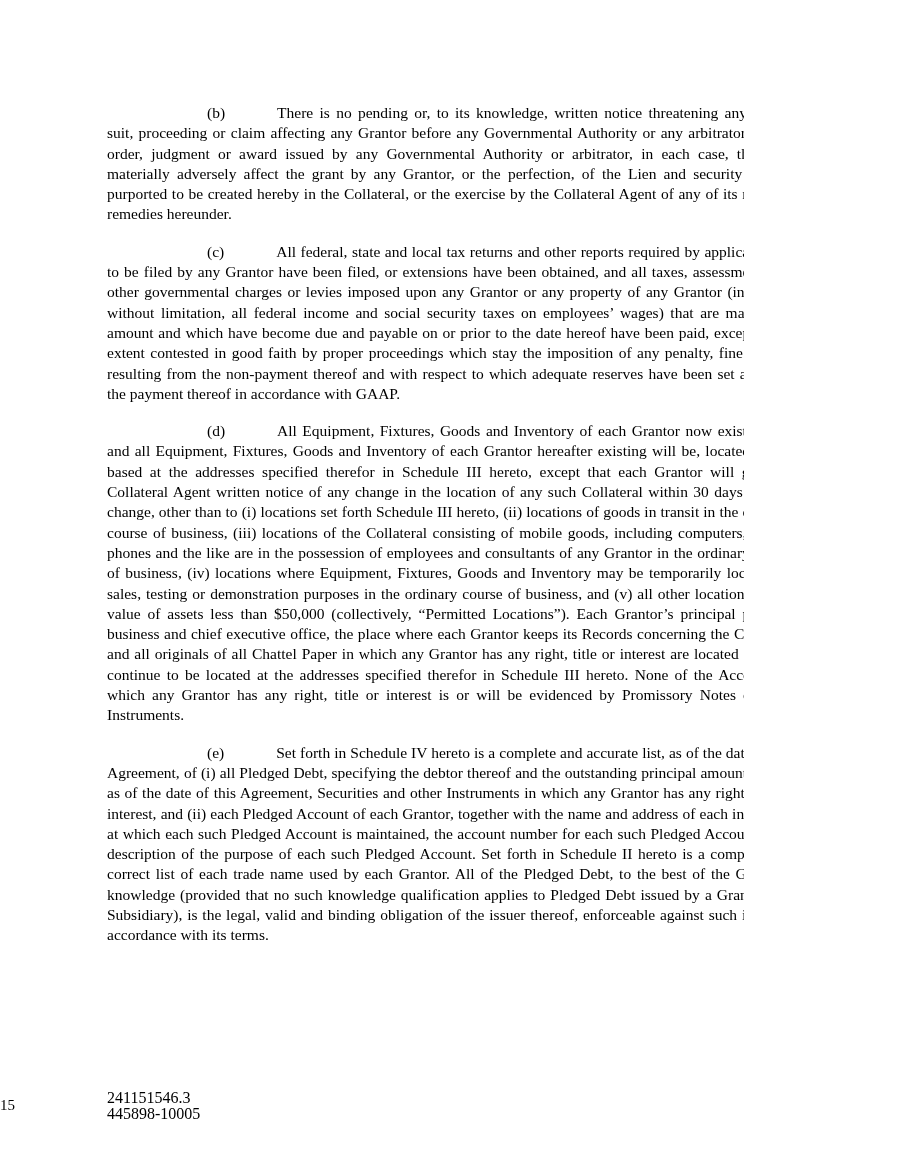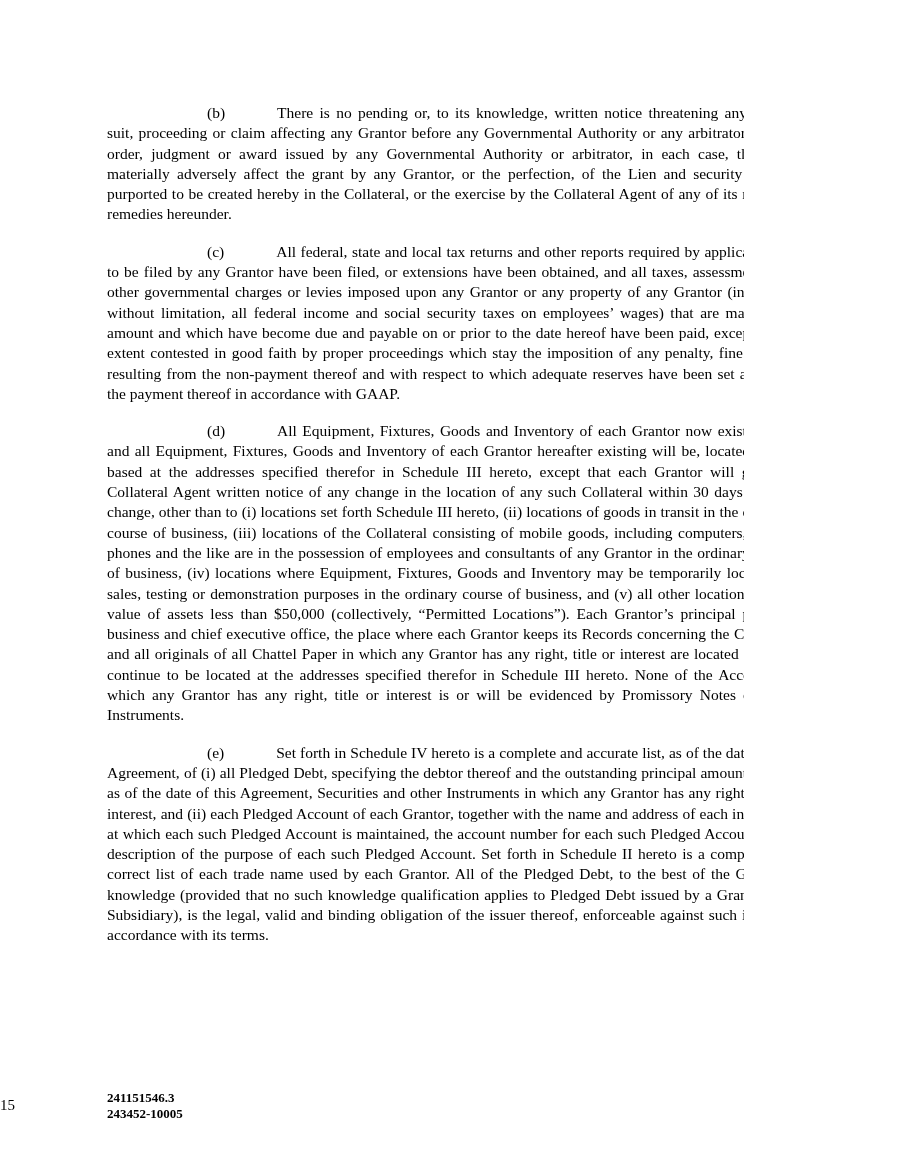--- a/index.html
+++ b/index.html
@@ -32,23 +32,22 @@
   .tab {
     display: inline-block;
     width: 52px;
   }
   .run.b { font-weight: 400; }
   .run.u { }
   .footer-left {
     position: absolute;
     left: 107px;
     top: 1090px;
-    font-size: 13px;
+    font-size: 16px;
     line-height: 15.5px;
-    font-weight: bold;
   }
   .page-number {
     position: absolute;
     left: 0;
     top: 1097px;
     width: 900px;
     text-align: left;
     font-size: 15px;
   }
 </style>
@@ -58,17 +57,17 @@
 <div class="page">
   <div class="doc-body">
       <p class="para"><span class="plabel">(b)</span><span class="tab"></span><span class="run">There is no pending or, to its knowledge, written notice threatening any action, suit, proceeding or claim affecting any Grantor before any Governmental Authority or any arbitrator, or any order, judgment or award issued by any Governmental Authority or arbitrator, in each case, that may materially adversely affect the grant by any Grantor, or the perfection, of the Lien and security interest purported to be created hereby in the Collateral, or the exercise by the Collateral Agent of any of its rights or remedies hereunder.</span></p>
       <p class="para"><span class="plabel">(c)</span><span class="tab"></span><span class="run">All federal, state and local tax returns and other reports required by applicable law to be filed by any Grantor have been filed, or extensions have been obtained, and all taxes, assessments and other governmental charges or levies imposed upon any Grantor or any property of any Grantor (including, without limitation, all federal income and social security taxes on employees’ wages) that are material in amount and which have become due and payable on or prior to the date hereof have been paid, except to the extent contested in good faith by proper proceedings which stay the imposition of any penalty, fine or Lien resulting from the non-payment thereof and with respect to which adequate reserves have been set aside for the payment thereof in accordance with GAAP.</span></p>
       <p class="para"><span class="plabel">(d)</span><span class="tab"></span><span class="run">All Equipment, Fixtures, Goods and Inventory of each Grantor now existing are, and all Equipment, Fixtures, Goods and Inventory of each Grantor hereafter existing will be, located and/or based at the addresses specified therefor in </span><span class="run u">Schedule III</span><span class="run"> hereto, except that each Grantor will give the Collateral Agent written notice of any change in the location of any such Collateral within 30 days of such change, other than to (i) locations set forth </span><span class="run u">Schedule III</span><span class="run"> hereto, (ii) locations of goods in transit in the ordinary course of business, (iii) locations of the Collateral consisting of mobile goods, including computers, mobile phones and the like are in the possession of employees and consultants of any Grantor in the ordinary course of business, (iv) locations where Equipment, Fixtures, Goods and Inventory may be temporarily located for sales, testing or demonstration purposes in the ordinary course of business, and (v) all other locations with a value of assets less than $50,000 (collectively, “</span><span class="run b">Permitted Locations</span><span class="run">”).  Each Grantor’s principal place of business and chief executive office, the place where each Grantor keeps its Records concerning the Collateral and all originals of all Chattel Paper in which any Grantor has any right, title or interest are located and will continue to be located at the addresses specified therefor in </span><span class="run u">Schedule III</span><span class="run"> hereto. None of the Accounts in which any Grantor has any right, title or interest is or will be evidenced by Promissory Notes or other Instruments.</span></p>
       <p class="para"><span class="plabel">(e)</span><span class="tab"></span><span class="run">Set forth in </span><span class="run u">Schedule IV</span><span class="run"> hereto is a complete and accurate list, as of the date of this Agreement, of (i) all Pledged Debt, specifying the debtor thereof and the outstanding principal amount thereof as of the date of this Agreement, Securities and other Instruments in which any Grantor has any right, title or interest, and (ii) each Pledged Account of each Grantor, together with the name and address of each institution at which each such Pledged Account is maintained, the account number for each such Pledged Account and a description of the purpose of each such Pledged Account. Set forth in </span><span class="run u">Schedule II</span><span class="run"> hereto is a complete and correct list of each trade name used by each Grantor. All of the Pledged Debt, to the best of the Grantors’ knowledge (provided that no such knowledge qualification applies to Pledged Debt issued by a Grantor or a Subsidiary), is the legal, valid and binding obligation of the issuer thereof, enforceable against such issuer in accordance with its terms.</span></p>
     </div>
 
   <div class="footer-left">
     <div>241151546.3</div>
-    <div>243452-10005</div>
+    <div>445898-10005</div>
   </div>
 
   <div class="page-number">15</div>
 </div>
 
 </body></html>

